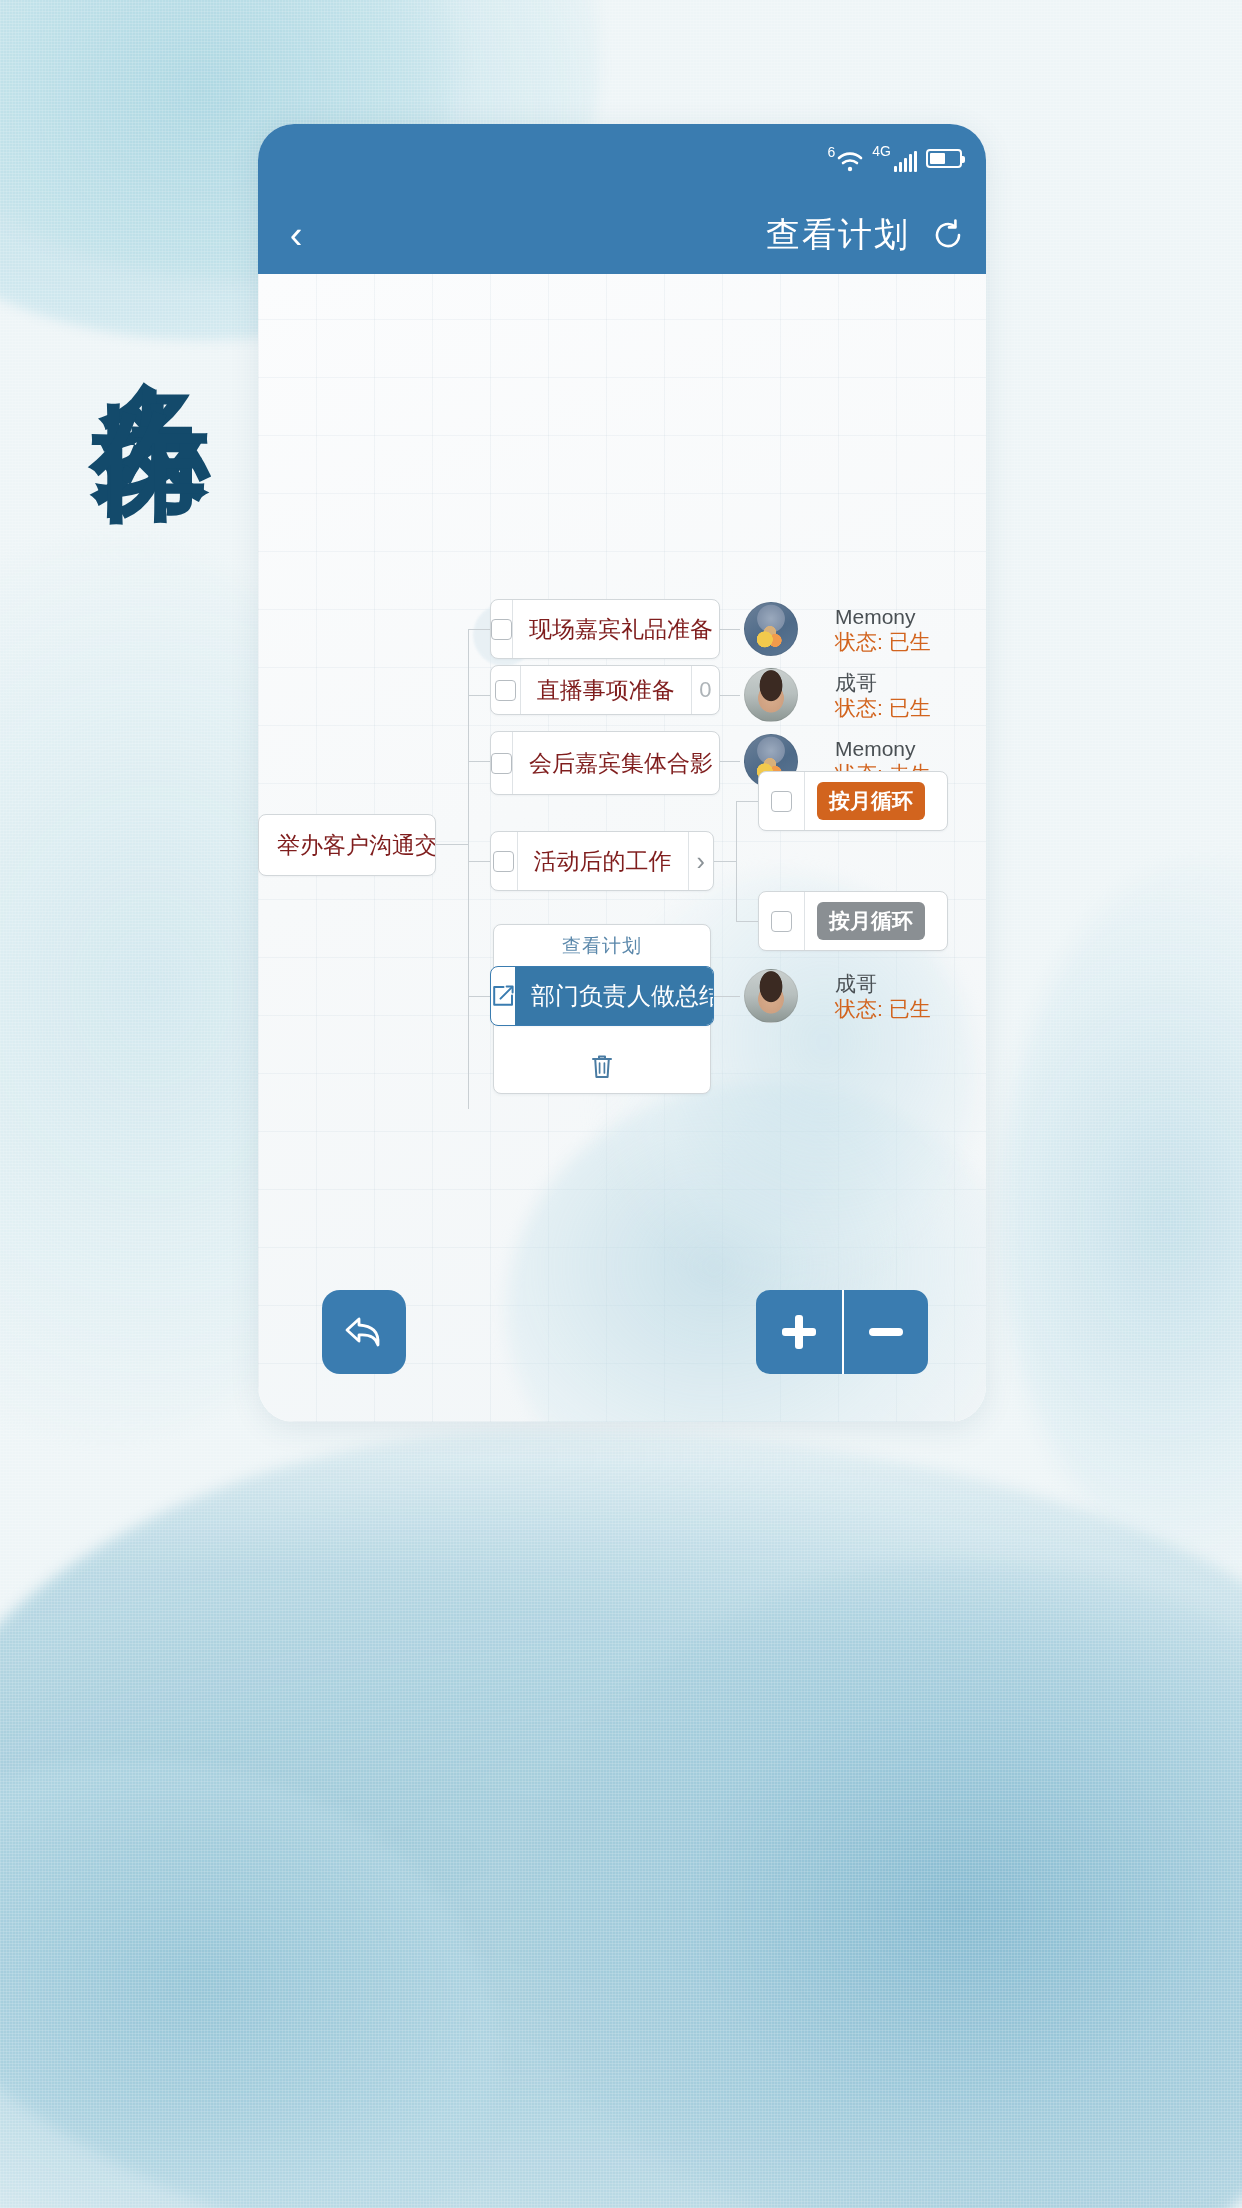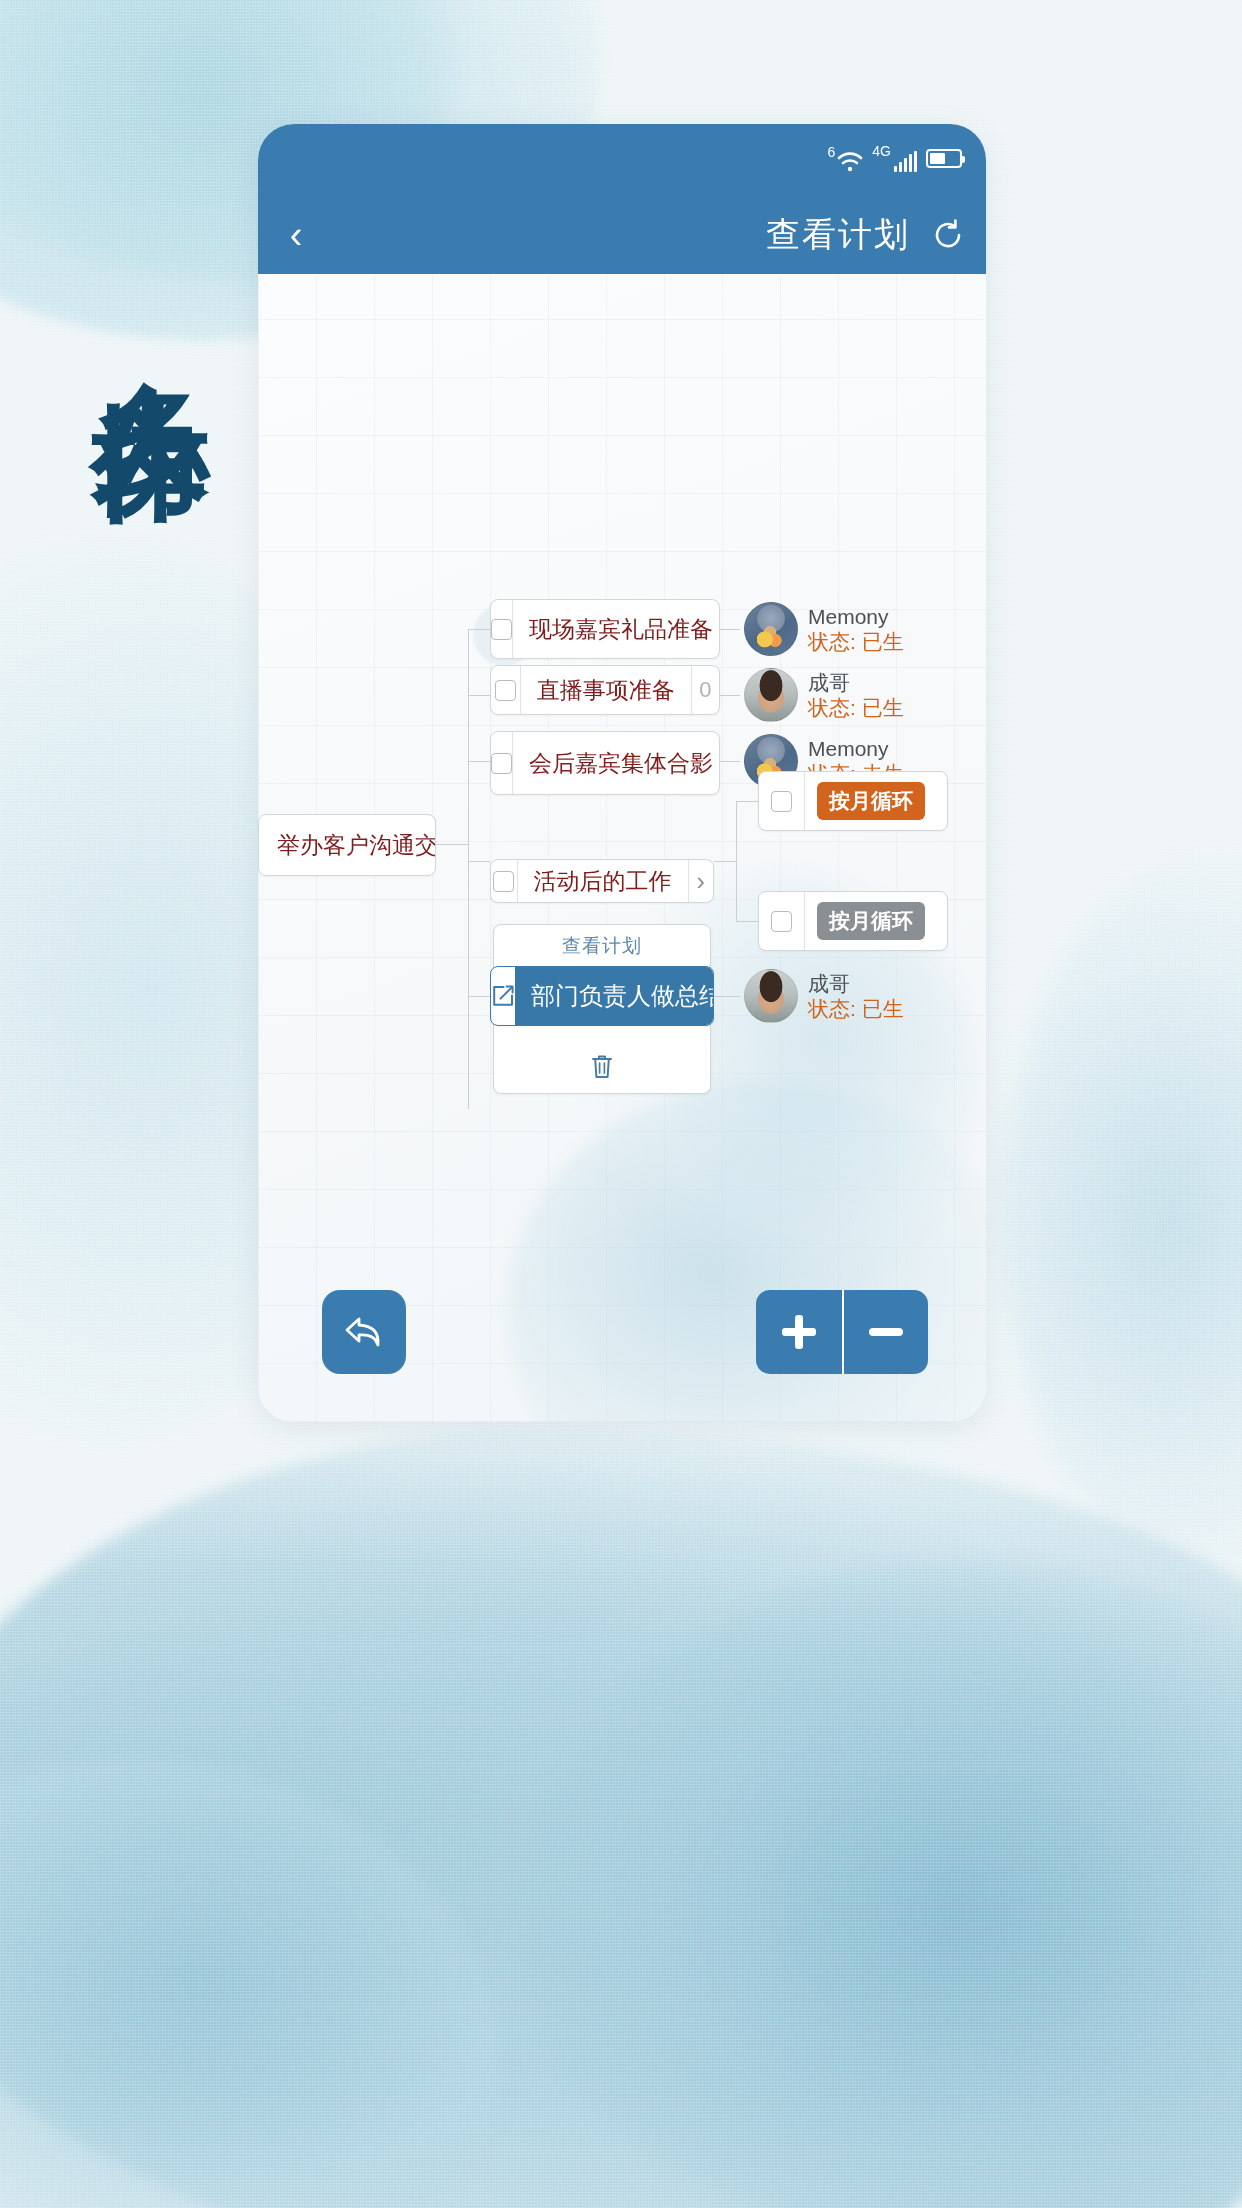--- a/index.html
+++ b/index.html
@@ -310,21 +310,21 @@
       radial-gradient(circle at 48% 56%, #d8b07a 0%, #d8b07a 15%, rgba(0,0,0,0) 16%),
       radial-gradient(circle at 50% 30%, #9aa9bd 0%, #7f90a8 30%, rgba(0,0,0,0) 32%),
       linear-gradient(150deg, #6b8099 0%, #4e6a88 55%, #5c7794 100%);
   }
   .avatar.chengge {
     background:
       radial-gradient(ellipse at 50% 32%, #3b2a22 0%, #3b2a22 30%, rgba(0,0,0,0) 32%),
       radial-gradient(ellipse at 50% 56%, #d8ac8c 0%, #cfa181 34%, rgba(0,0,0,0) 36%),
       linear-gradient(180deg, #c9cfce 0%, #b7bfbe 48%, #8d9794 100%);
   }
-  .assignee .meta { line-height: 1.2; white-space: nowrap; }
+  .assignee .meta { line-height: 1.2; white-space: nowrap; margin-left: 27px; }
   .assignee .nm { font-size: 21px; color: #4a5054; }
   .assignee .st { font-size: 21px; color: #D2641E; }
 
   
   .fab-undo {
     position: absolute; left: 64px; bottom: 48px;
     width: 84px; height: 84px;
     background: #3A7CB0; border-radius: 18px;
     display: flex; align-items: center; justify-content: center;
     cursor: pointer;
@@ -483,21 +483,21 @@
 
         </div>
         <div class="assignee" style="left:486px; top:460px;">
           <div class="avatar memony"></div>
           <div class="meta">
             <div class="nm">Memony</div>
             <div class="st">状态: 未生</div>
           </div>
         </div>
 
-        <div class="node" style="left:232px; top:557px; width:224px; height:44px;margin-top:28px;">
+        <div class="node" style="left:232px; top:557px; width:224px; height:60px;">
           <div class="cb-cell">
             <div class="cb"></div>
           </div>
           <div class="label">活动后的工作</div>
           <div class="tail">
             <span class="chev">›</span>
           </div>
         </div>
 
         <div class="node" style="left:500px; top:497px; width:190px; height:60px;">

